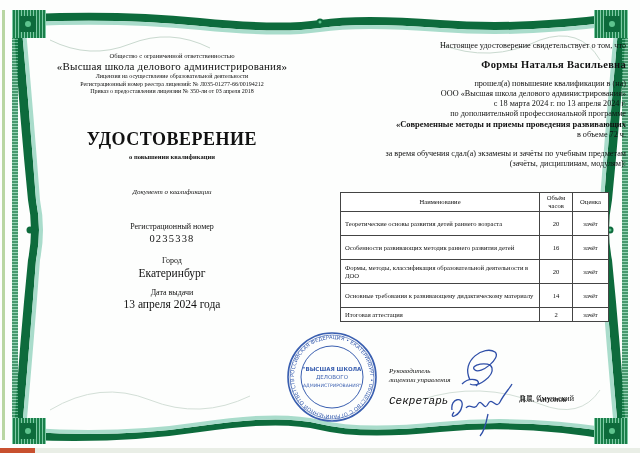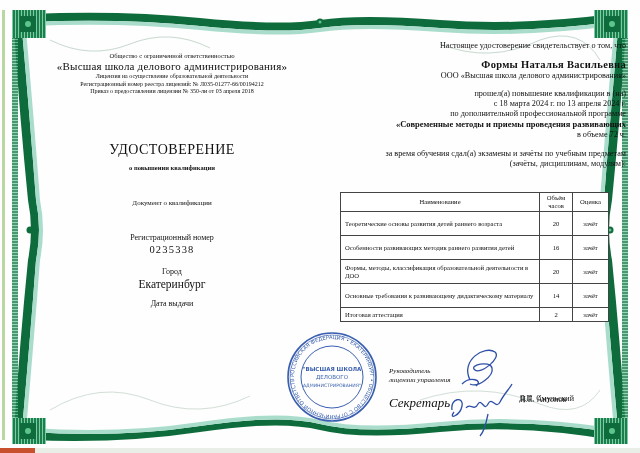--- a/index.html
+++ b/index.html
@@ -26,26 +26,26 @@
     .frame { position: absolute; left: 0; top: 0; width: 640px; height: 453px; pointer-events: none; }
 
     .col-left {
       position: absolute; left: 56px; top: 52px; width: 232px;
       text-align: center;
     }
     .org-line1 { font-size: 6.5px; line-height: 8px; }
     .org-name { font-size: 11px; line-height: 13px; letter-spacing: 0.2px; }
     .org-small { font-size: 6px; line-height: 7.5px; }
     .title {
-      margin-top: 44px; font-size: 14px; font-weight: normal; letter-spacing: 0.5px;
+      margin-top: 33px; font-size: 18px; font-weight: bold; letter-spacing: 0.5px;
       line-height: 20px;
     }
     .subtitle { font-size: 6.5px; font-weight: bold; line-height: 8px; margin-top: 4px; }
     .kpk { margin-top: 36px; font-size: 11px; letter-spacing: 1px; }
-    .doc-type { margin-top: 27px; font-size: 7px; }
+    .doc-type { margin-top: 27px; font-size: 7px; font-style: italic; }
     .reg-label { margin-top: 26px; font-size: 8px; }
     .reg-num { font-size: 10.5px; letter-spacing: 1.2px; margin-top: 2px; text-align: center; }
     .city-label { margin-top: 12px; font-size: 8px; }
     .city { font-size: 11.5px; margin-top: 2px; }
     .date-label { margin-top: 9px; font-size: 8px; }
     .date { font-size: 11.5px; margin-top: 1px; }
 
     .col-right {
       position: absolute; left: 322px; top: 41px; width: 304px;
       text-align: right;
@@ -74,21 +74,21 @@
     tr.r1 td { height: 21px; }
     tr.r2 td { height: 21px; }
     tr.r3 td { height: 21px; }
     tr.r4 td { height: 21px; }
     tr.r5 td { height: 11px; }
 
     .sig-role1 {
       position: absolute; left: 389px; top: 367px; font-size: 7px; font-style: italic; line-height: 8.5px;
     }
     .sig-role2 {
-      position: absolute; left: 389px; top: 395px; font-size: 13px; font-style: italic;
+      position: absolute; left: 389px; top: 395px; font-size: 11px; font-style: italic; font-family: Liberation Mono, monospace;
     }
     .sig-name1 {
       position: absolute; left: 519px; top: 394px; font-size: 8px;
     }
     .sig-name2 {
       position: absolute; left: 520px; top: 395px; font-size: 8px;
     }
     .stamp {
       position: absolute; left: 286px; top: 331px; width: 92px; height: 92px;
     }
@@ -166,27 +166,28 @@
 
     <div class="doc-type">Документ о квалификации</div>
 
     <div class="reg-label">Регистрационный номер</div>
     <div class="reg-num">0235338</div>
 
     <div class="city-label">Город</div>
     <div class="city">Екатеринбург</div>
 
     <div class="date-label">Дата выдачи</div>
+    <div class="date">13 апреля 2024 года</div>
   </div>
 
   <div class="col-right">
     <div class="intro">Настоящее удостоверение свидетельствует о том, что</div>
     <div class="person">Формы Наталья Васильевна</div>
+    <div class="rl first">прошел(а) повышение квалификации в (на)</div>
     <div class="rl">ООО «Высшая школа делового администрирования»</div>
-    <div class="rl first">прошел(а) повышение квалификации в (на)</div>
     <div class="rl">с 18 марта 2024 г. по 13 апреля 2024 г.</div>
     <div class="rl">по дополнительной профессиональной программе</div>
     <div class="program">«Современные методы и приемы проведения развивающих</div>
     <div class="rl">в объеме 72 ч.</div>
     <div class="gap"></div>
     <div class="rl">за время обучения сдал(а) экзамены и зачёты по учебным предметам</div>
     <div class="rl">(зачёты, дисциплинам, модулям):</div>
   </div>
 
   <table class="subjects">

